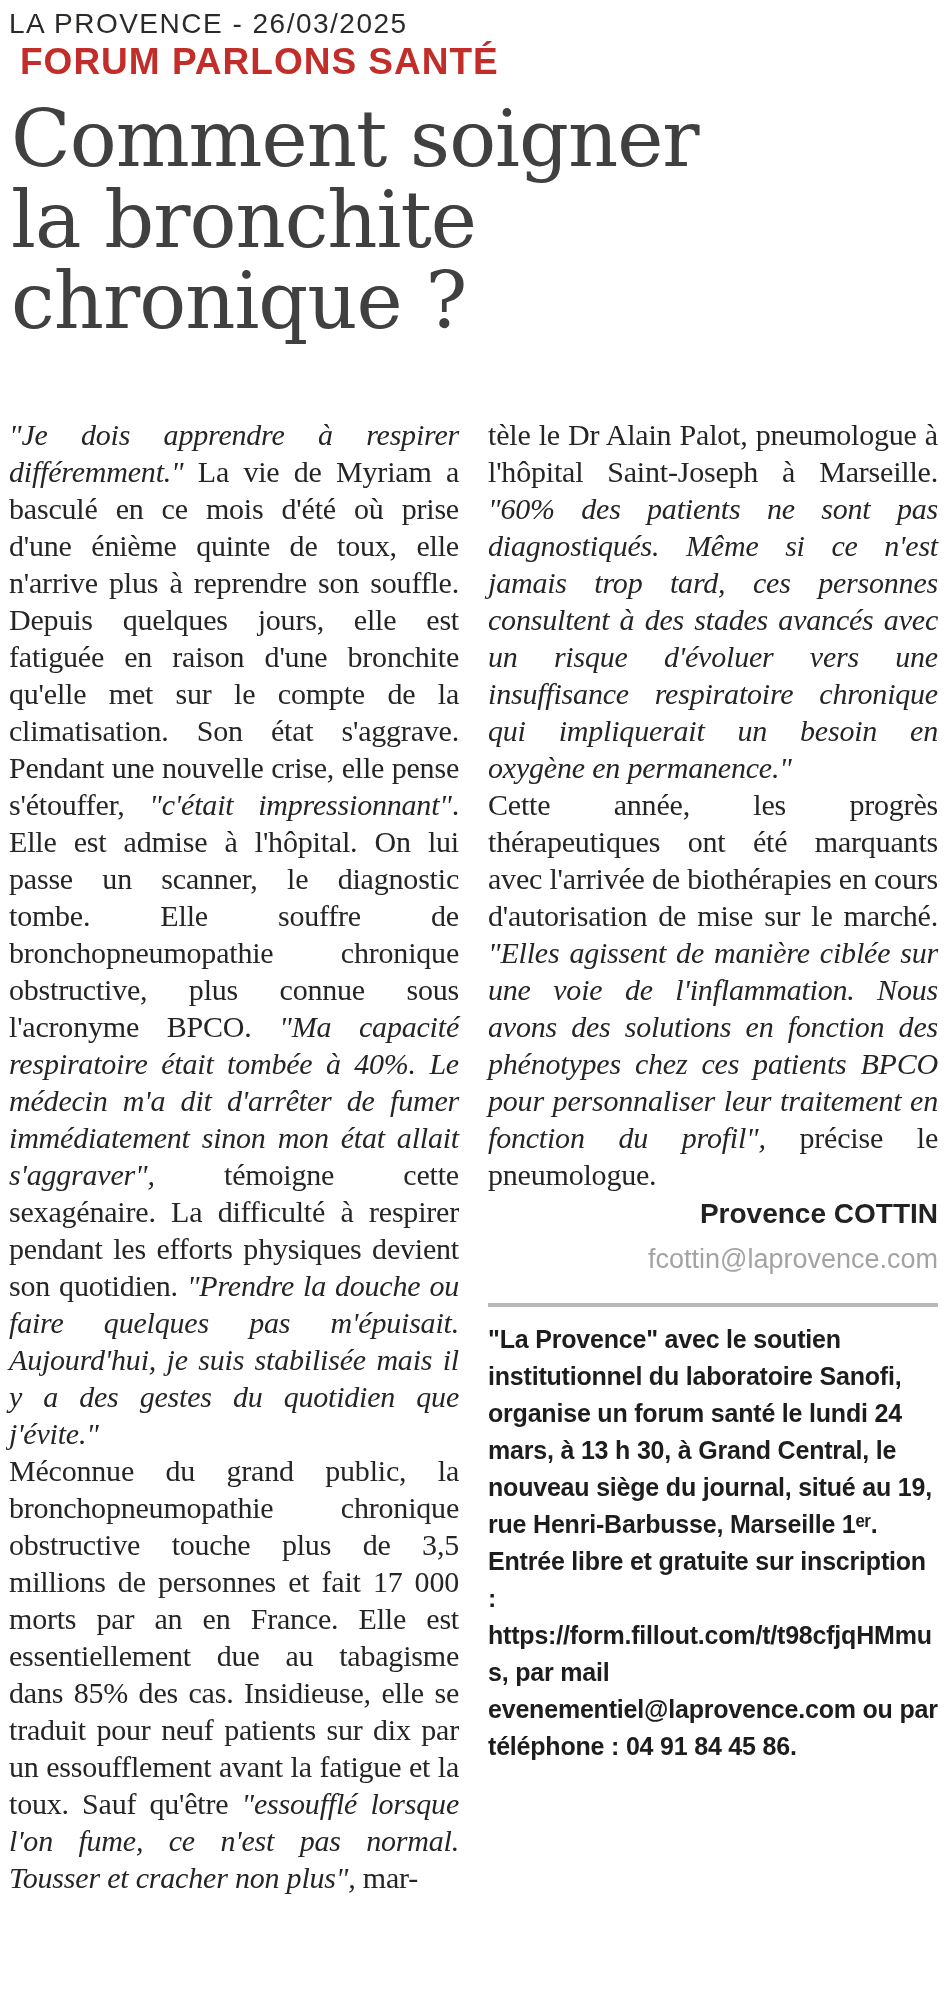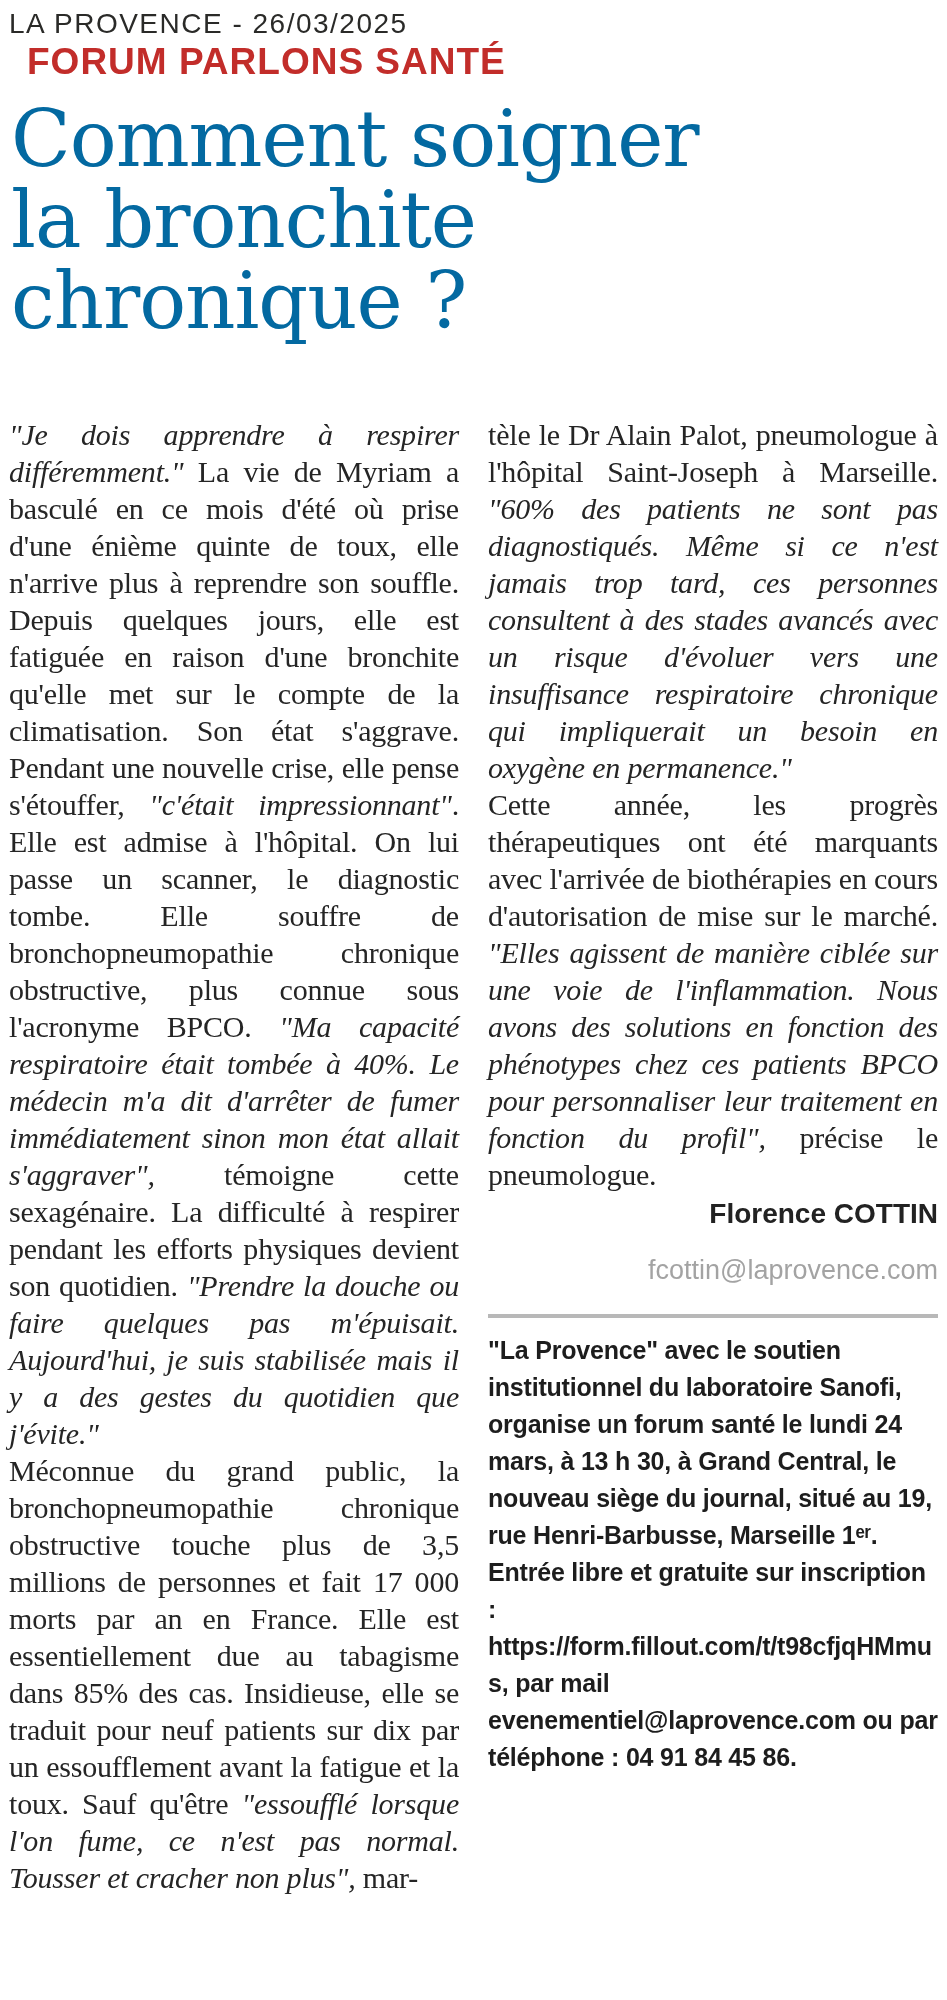--- a/index.html
+++ b/index.html
@@ -15,26 +15,26 @@
 
   .source-line {
     font-family: "Liberation Sans", sans-serif;
     font-size: 28px; line-height: 1.12; font-weight: 400;
     letter-spacing: 1.5px; color: #2a2a28;
   }
   .section-label {
     font-family: "Liberation Sans", sans-serif;
     font-size: 37px; line-height: 1.12; font-weight: 700;
     letter-spacing: 1px; color: #c22d2a;
-    margin: 2px 0 0 18px;
+    margin: 2px 0 0 11px;
   }
   h1.headline {
     font-family: "DejaVu Serif", serif;
     font-size: 78px; line-height: 1.04; font-weight: 400;
-    letter-spacing: -1px; color: #0369a1;
+    letter-spacing: -1px; color: #404040;
     margin: 16px 0 0 2px; max-width: 780px;
   }
 
   .columns { display: flex; gap: 29px; margin-top: 74px; align-items: flex-start; }
   .col { width: 450px; flex: 0 0 450px; }
 
   .para {
     margin: 0;
     font-family: "Liberation Serif", serif;
     font-size: 30px; line-height: 37px;
@@ -45,21 +45,21 @@
   .it { font-style: italic; }
 
   .byline {
     font-family: "Liberation Sans", sans-serif;
     font-size: 28px; line-height: 34px; font-weight: 700;
     text-align: right; color: #222222; margin-top: 4px;
   }
   .email {
     font-family: "Liberation Sans", sans-serif;
     font-size: 27px; line-height: 32px; font-weight: 400;
-    text-align: right; color: #a3a3a3; margin-top: 23px;
+    text-align: right; color: #a3a3a3; margin-top: 12px;
   }
   .rule { height: 4px; background: #b8b8b8; margin-top: 28px; }
   .event-note {
     font-family: "Liberation Sans", sans-serif;
     font-size: 25px; line-height: 37px; font-weight: 700;
     letter-spacing: -0.2px; color: #1d1d1d;
     margin-top: 14px; overflow-wrap: break-word;
   }
 </style>
 </head>
@@ -79,21 +79,21 @@
         <p class="para"><span class="it">"Je dois apprendre à respirer différemment."</span><span> La vie de Myriam a basculé en ce mois d'été où prise d'une énième quinte de toux, elle n'arrive plus à reprendre son souffle. Depuis quelques jours, elle est fatiguée en raison d'une bronchite qu'elle met sur le compte de la climatisation. Son état s'aggrave. Pendant une nouvelle crise, elle pense s'étouffer, </span><span class="it">"c'était impressionnant"</span><span>. Elle est admise à l'hôpital. On lui passe un scanner, le diagnostic tombe. Elle souffre de bronchopneumopathie chronique obstructive, plus connue sous l'acronyme BPCO. </span><span class="it">"Ma capacité respiratoire était tombée à 40%. Le médecin m'a dit d'arrêter de fumer immédiatement sinon mon état allait s'aggraver",</span><span> témoigne cette sexagénaire. La difficulté à respirer pendant les efforts physiques devient son quotidien. </span><span class="it">"Prendre la douche ou faire quelques pas m'épuisait. Aujourd'hui, je suis stabilisée mais il y a des gestes du quotidien que j'évite."</span></p>
         <p class="para"><span>Méconnue du grand public, la bronchopneumopathie chronique obstructive touche plus de 3,5 millions de personnes et fait 17 000 morts par an en France. Elle est essentiellement due au tabagisme dans 85% des cas. Insidieuse, elle se traduit pour neuf patients sur dix par un essoufflement avant la fatigue et la toux. Sauf qu'être </span><span class="it">"essoufflé lorsque l'on fume, ce n'est pas normal. Tousser et cracher non plus",</span><span> mar-</span></p>
       </div>
 
     <div class="col">
       <div>
           <p class="para"><span>tèle le Dr Alain Palot, pneumologue à l'hôpital Saint-Joseph à Marseille. </span><span class="it">"60% des patients ne sont pas diagnostiqués. Même si ce n'est jamais trop tard, ces personnes consultent à des stades avancés avec un risque d'évoluer vers une insuffisance respiratoire chronique qui impliquerait un besoin en oxygène en permanence."</span></p>
           <p class="para"><span>Cette année, les progrès thérapeutiques ont été marquants avec l'arrivée de biothérapies en cours d'autorisation de mise sur le marché. </span><span class="it">"Elles agissent de manière ciblée sur une voie de l'inflammation. Nous avons des solutions en fonction des phénotypes chez ces patients BPCO pour personnaliser leur traitement en fonction du profil",</span><span> précise le pneumologue.</span></p>
         </div>
 
-      <div class="byline">Florence COTTIN</div>
+      <div class="byline">Provence COTTIN</div>
 
       <div class="email">fcottin@laprovence.com</div>
 
       <div class="rule"></div>
 
       <div class="event-note">"La Provence" avec le soutien institutionnel du laboratoire Sanofi, organise un forum santé le lundi 24 mars, à 13 h 30, à Grand Central, le nouveau siège du journal, situé au 19, rue Henri-Barbusse, Marseille 1ᵉʳ. Entrée libre et gratuite sur inscription : https://form.fillout.com/t/t98cfjqHMmus, par mail evenementiel@laprovence.com ou par téléphone : 04 91 84 45 86.</div>
     </div>
 
   </div>
 </div>

